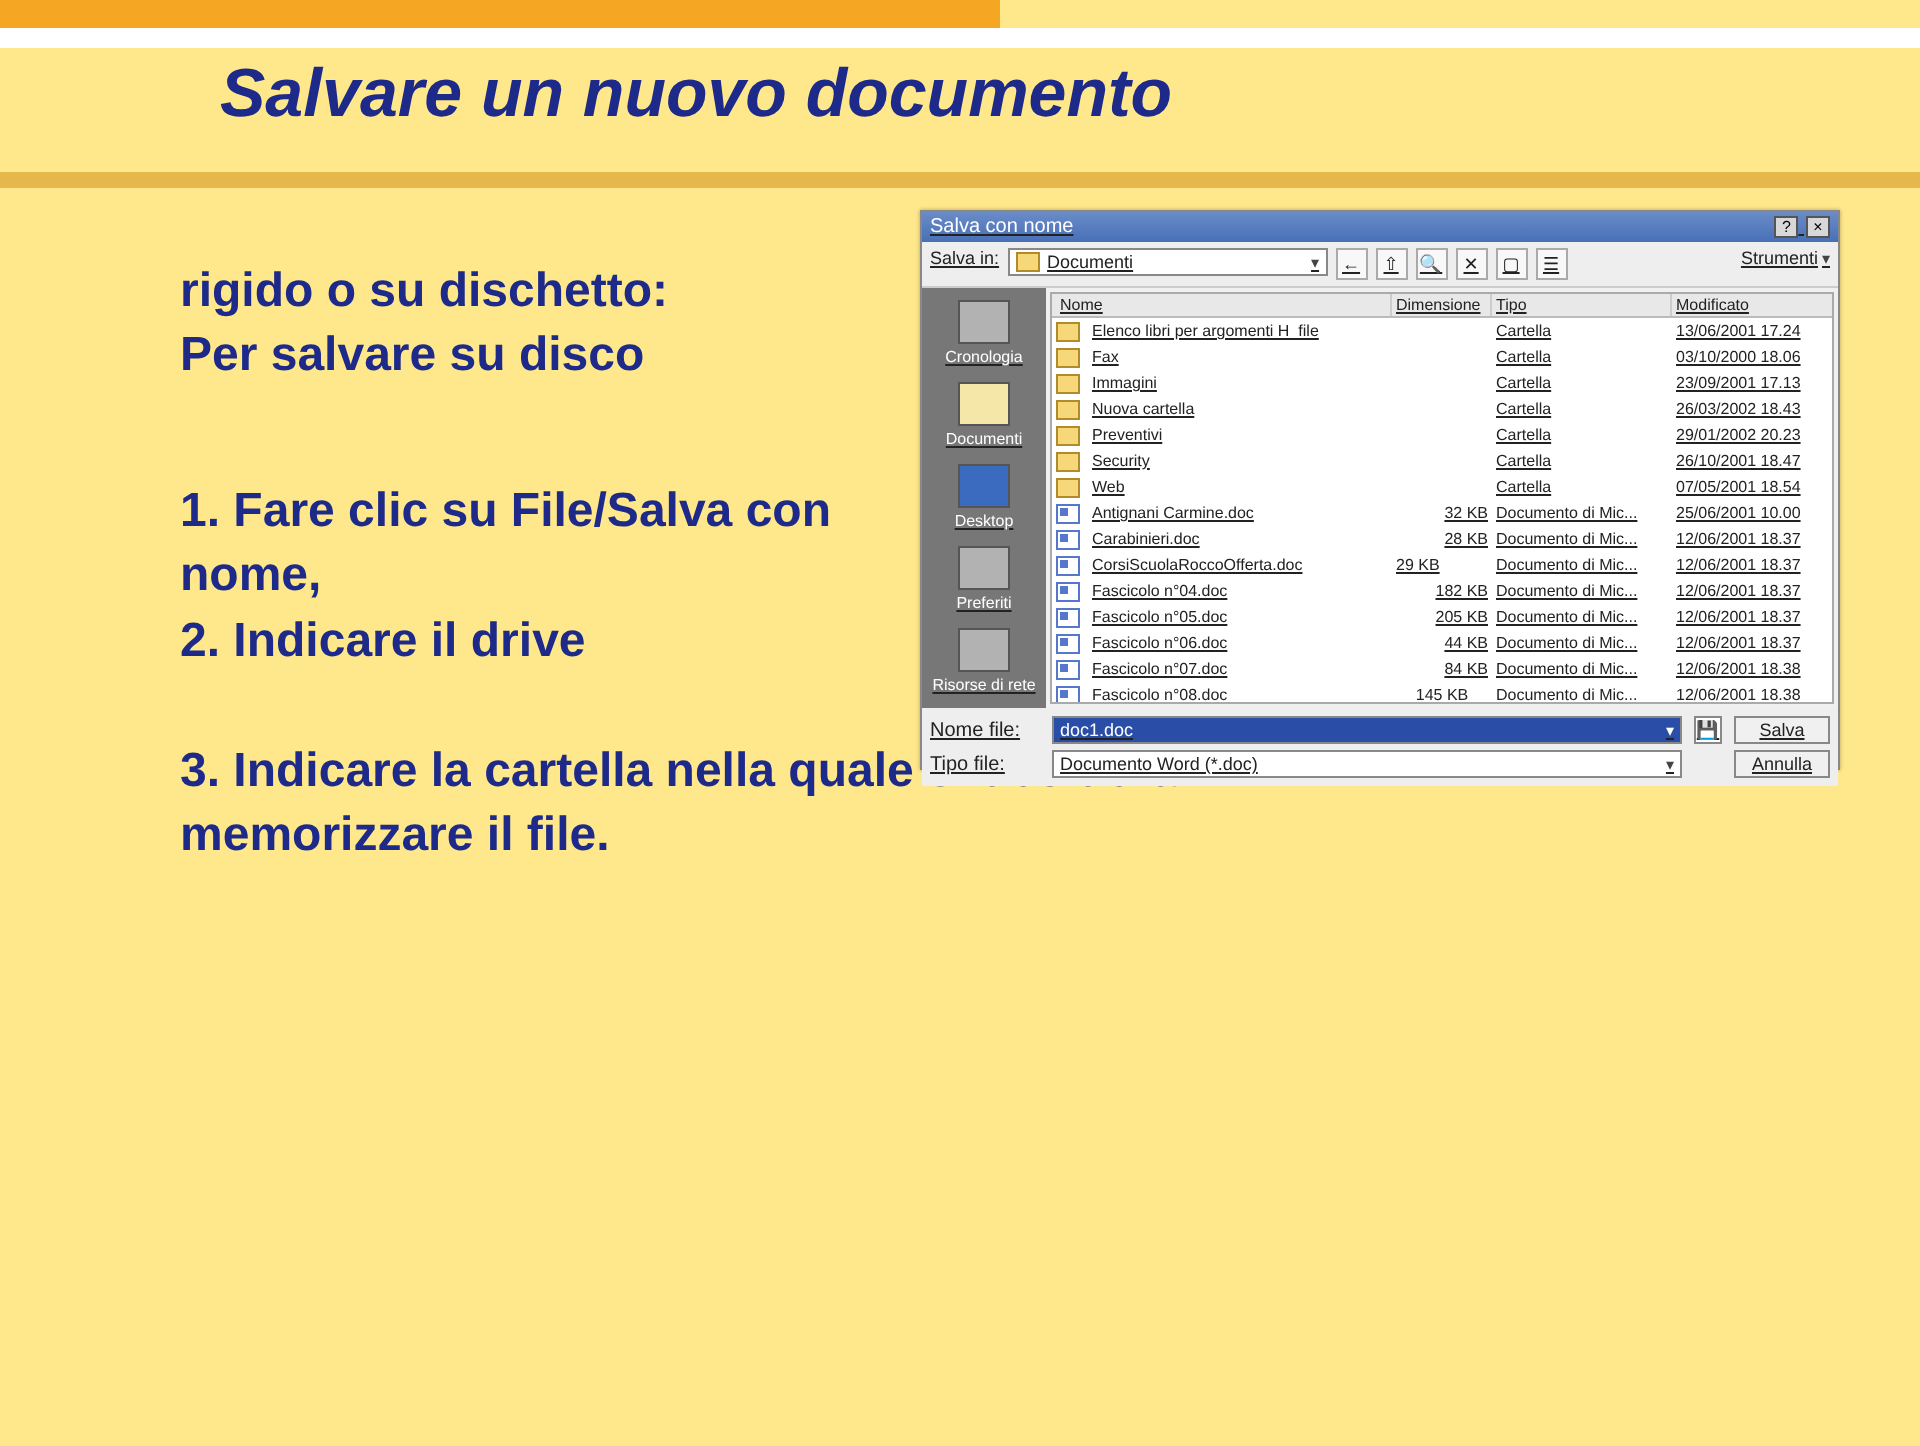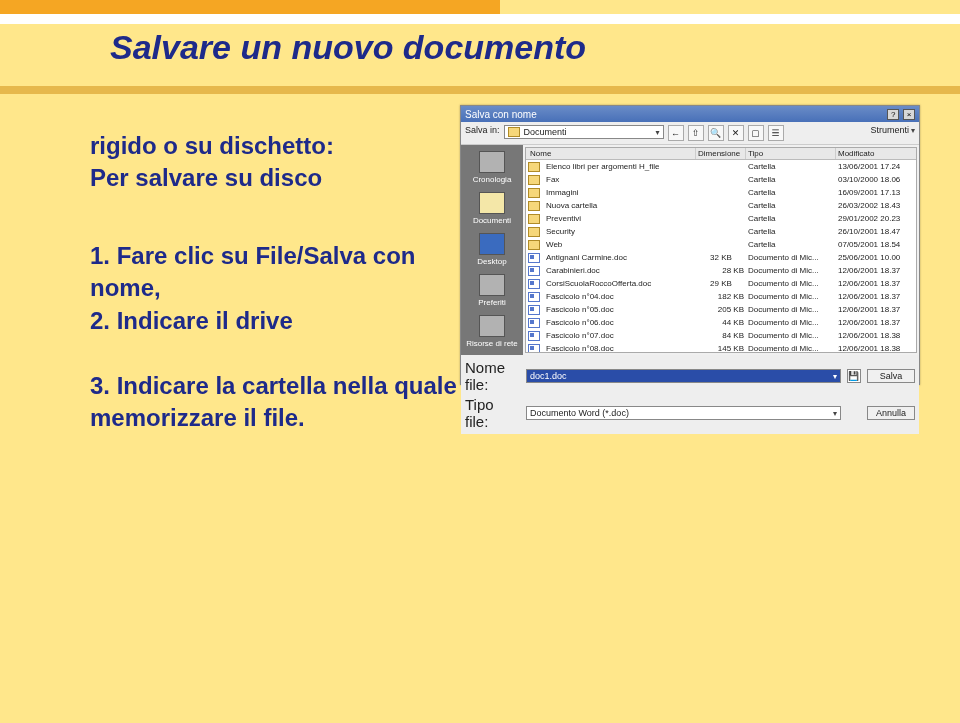--- a/index.html
+++ b/index.html
@@ -33,20 +33,21 @@
 
   
   .dialog {
     position:absolute; top:105px; left:460px;
     width:460px; height:280px;
     background:#f0f0f0;
     border:1px solid #888;
     font-size:9px;
     color:#222;
     box-shadow:0 0 2px rgba(0,0,0,.3);
+    text-decoration:underline;
   }
   .dlg-titlebar {
     background:linear-gradient(#6a8cc7,#4870b8);
     color:#fff;
     padding:2px 4px;
     display:flex; justify-content:space-between; align-items:center;
     font-size:10px;
   }
   .dlg-titlebar .wbtns span{
     display:inline-block; width:12px; height:11px; background:#d8d8d8;
@@ -82,21 +83,21 @@
   .col-m{width:80px; padding:1px 2px;}
   .row{display:flex; font-size:8px; padding:0 0; border-bottom:0; align-items:center; height:13px;}
   .row .ic{width:12px;height:10px;margin:0 2px;}
   .ic.folder{background:#f6d77a;border:1px solid #b08b27;}
   .ic.doc{background:#fff;border:1px solid #5577cc; position:relative;}
   .ic.doc::after{content:"";position:absolute;left:1px;top:1px;width:4px;height:4px;background:#5577cc;}
   .dlg-bottom{
     padding:4px; display:flex; flex-direction:column; gap:3px; background:#eee;
   }
   .field-row{display:flex; align-items:center; gap:6px;}
-  .field-label{width:55px; font-size:15px;}
+  .field-label{width:55px; font-size:10px;}
   .field-input{flex:1; background:#fff; border:1px solid #888; padding:1px 3px; font-size:9px; display:flex; justify-content:space-between; align-items:center;}
   .field-input.sel-blue{background:#2a4da8;color:#fff;}
   .dlg-btn{width:48px; border:1px solid #888; background:#f0f0f0; text-align:center; font-size:9px; padding:1px 0;}
   .arrow-down{font-size:8px;color:#444;}
 </style>
 </head>
 <body>
 
 <div class="stripe-orange"></div>
 <div class="stripe-white"></div>
@@ -202,21 +203,21 @@
             <span class="col-n" style="border:none;">Fax</span>
             <span class="col-s" style="border:none;text-align:right;"></span>
             <span class="col-t" style="border:none;">Cartella</span>
             <span class="col-m">03/10/2000 18.06</span>
           </div>
           <div class="row">
             <span class="ic folder"></span>
             <span class="col-n" style="border:none;">Immagini</span>
             <span class="col-s" style="border:none;text-align:right;"></span>
             <span class="col-t" style="border:none;">Cartella</span>
-            <span class="col-m">16/09/2001 17.13</span>
+            <span class="col-m">23/09/2001 17.13</span>
           </div>
           <div class="row">
             <span class="ic folder"></span>
             <span class="col-n" style="border:none;">Nuova cartella</span>
             <span class="col-s" style="border:none;text-align:right;"></span>
             <span class="col-t" style="border:none;">Cartella</span>
             <span class="col-m">26/03/2002 18.43</span>
           </div>
           <div class="row">
             <span class="ic folder"></span>
@@ -235,35 +236,35 @@
           <div class="row">
             <span class="ic folder"></span>
             <span class="col-n" style="border:none;">Web</span>
             <span class="col-s" style="border:none;text-align:right;"></span>
             <span class="col-t" style="border:none;">Cartella</span>
             <span class="col-m">07/05/2001 18.54</span>
           </div>
           <div class="row">
             <span class="ic doc"></span>
             <span class="col-n" style="border:none;">Antignani Carmine.doc</span>
-            <span class="col-s" style="border:none;text-align:center;">32 KB</span>
+            <span class="col-s" style="border:none;text-align:right;">32 KB</span>
             <span class="col-t" style="border:none;">Documento di Mic...</span>
             <span class="col-m">25/06/2001 10.00</span>
           </div>
           <div class="row">
             <span class="ic doc"></span>
             <span class="col-n" style="border:none;">Carabinieri.doc</span>
             <span class="col-s" style="border:none;text-align:right;">28 KB</span>
             <span class="col-t" style="border:none;">Documento di Mic...</span>
             <span class="col-m">12/06/2001 18.37</span>
           </div>
           <div class="row">
             <span class="ic doc"></span>
             <span class="col-n" style="border:none;">CorsiScuolaRoccoOfferta.doc</span>
-            <span class="col-s" style="border:none;text-align:center;">29 KB</span>
+            <span class="col-s" style="border:none;text-align:left;">29 KB</span>
             <span class="col-t" style="border:none;">Documento di Mic...</span>
             <span class="col-m">12/06/2001 18.37</span>
           </div>
           <div class="row">
             <span class="ic doc"></span>
             <span class="col-n" style="border:none;">Fascicolo n°04.doc</span>
             <span class="col-s" style="border:none;text-align:right;">182 KB</span>
             <span class="col-t" style="border:none;">Documento di Mic...</span>
             <span class="col-m">12/06/2001 18.37</span>
           </div>
@@ -284,21 +285,21 @@
           <div class="row">
             <span class="ic doc"></span>
             <span class="col-n" style="border:none;">Fascicolo n°07.doc</span>
             <span class="col-s" style="border:none;text-align:right;">84 KB</span>
             <span class="col-t" style="border:none;">Documento di Mic...</span>
             <span class="col-m">12/06/2001 18.38</span>
           </div>
           <div class="row">
             <span class="ic doc"></span>
             <span class="col-n" style="border:none;">Fascicolo n°08.doc</span>
-            <span class="col-s" style="border:none;text-align:right;">145 KB</span>
+            <span class="col-s" style="border:none;text-align:center;">145 KB</span>
             <span class="col-t" style="border:none;">Documento di Mic...</span>
             <span class="col-m">12/06/2001 18.38</span>
           </div>
         </div>
     </div>
   </div>
 
   <div class="dlg-bottom">
     <div class="field-row">
       <span class="field-label">Nome file:</span>

